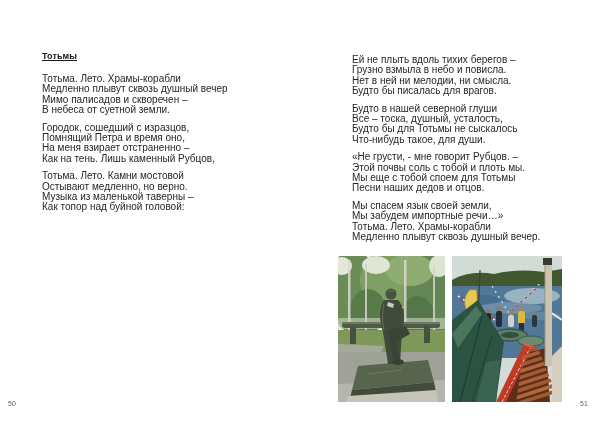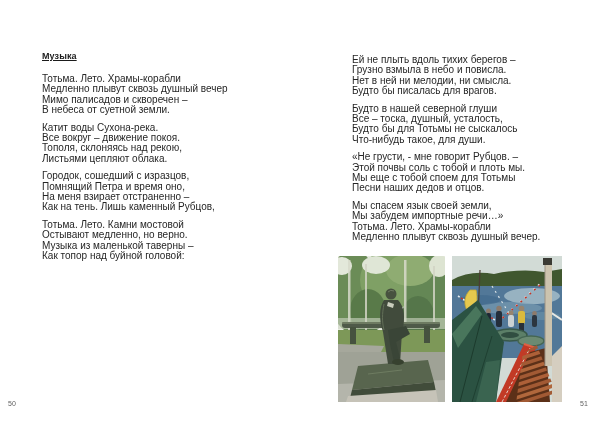--- a/index.html
+++ b/index.html
@@ -37,30 +37,26 @@
   .photo svg { display: block; }
   .photo-monument { left: 338px; width: 107px; height: 146px; }
   .photo-river    { left: 452px; width: 110px; height: 146px; }
 </style>
 </head>
 <body>
 
 <div class="spread">
 
   <section>
-    <h1 class="poem-title">Музыка</h1>
+    <h1 class="poem-title">Тотьмы</h1>
     <div class="poem-col col-left">
       <p class="stanza">Тотьма. Лето. Храмы-корабли
 Медленно плывут сквозь душный вечер
 Мимо палисадов и скворечен –
 В небеса от суетной земли.</p>
-      <p class="stanza">Катит воды Сухона-река.
-Все вокруг – движение покоя.
-Тополя, склоняясь над рекою,
-Листьями цепляют облака.</p>
       <p class="stanza">Городок, сошедший с изразцов,
 Помнящий Петра и время оно,
 На меня взирает отстраненно –
 Как на тень. Лишь каменный Рубцов,</p>
       <p class="stanza">Тотьма. Лето. Камни мостовой
 Остывают медленно, но верно.
 Музыка из маленькой таверны –
 Как топор над буйной головой:</p>
     </div>
     <div class="page-number pn-left">50</div>

